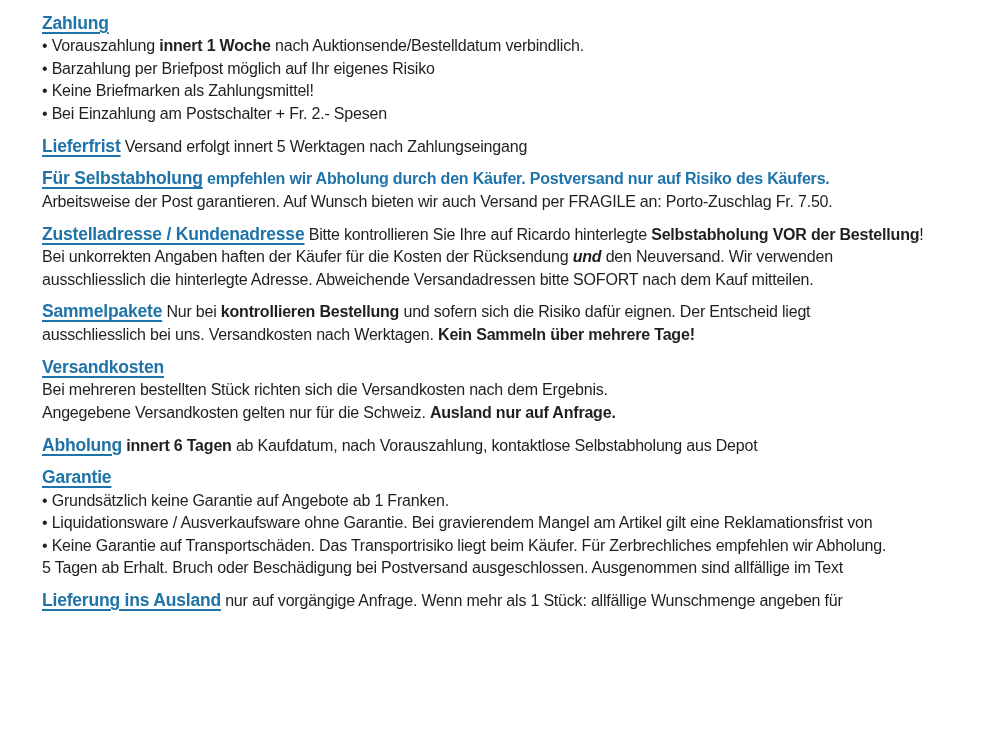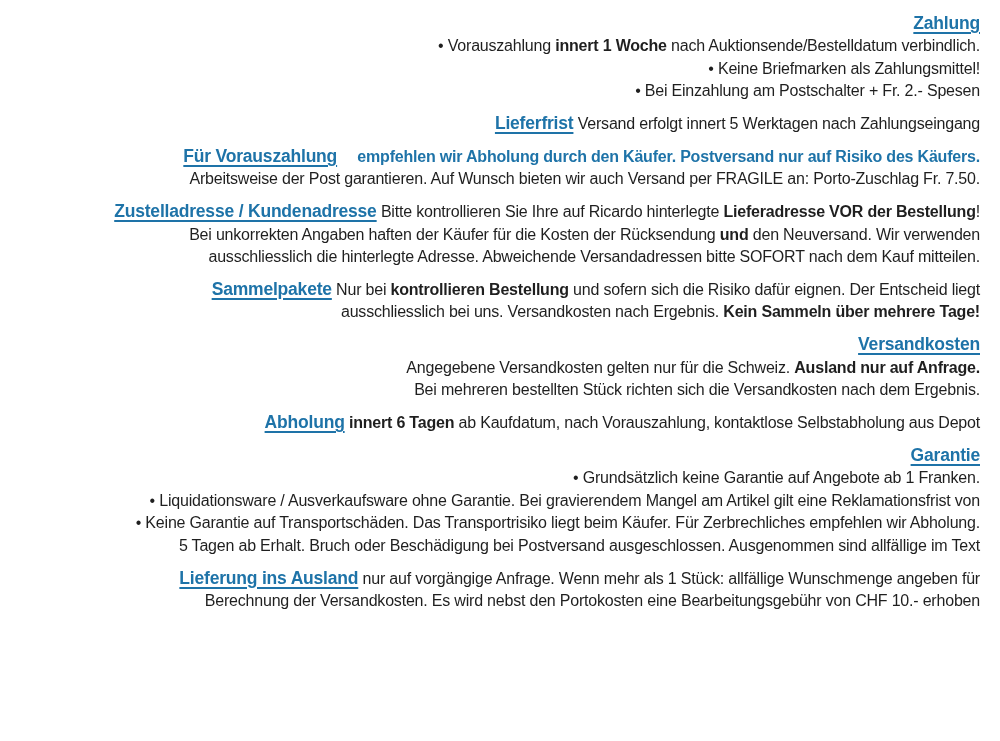--- a/index.html
+++ b/index.html
@@ -13,79 +13,77 @@
     height: 629px;
     box-sizing: border-box;
     padding: 12px 20px 0 42px;
     overflow: hidden;
     background: #ffffff;
     font-family: "Liberation Sans", "DejaVu Sans", sans-serif;
     font-size: 16px;
     letter-spacing: -0.2px;
     line-height: 22.4px;
     color: var(--text, #1f1f1f);
-    text-align: right;
   }
   .section { margin: 0 0 9.5px 0; }
   .line { white-space: nowrap; }
   .run { white-space: pre-wrap; }
   .heading {
     color: var(--accent, #1e73a8);
     font-weight: bold;
     font-size: 17.5px;
     text-decoration: underline;
     text-decoration-thickness: 1.5px;
     text-underline-offset: 3px;
   }
   .accent {
     color: var(--accent, #1e73a8);
     font-weight: bold;
-    margin-left: 16px;
   }
   .bold { font-weight: bold; }
-  .italic { }
+  .italic { font-style: italic; }
 </style>
 </head>
 <body>
 
 <div class="document" style="background: rgb(255, 255, 255);">
     <div class="section">
       <div class="line"><span class="run heading">Zahlung</span></div>
       <div class="line"><span class="run">• Vorauszahlung </span><span class="run bold">innert 1 Woche</span><span class="run"> nach Auktionsende/Bestelldatum verbindlich.</span></div>
+      <div class="line"><span class="run">• Barzahlung per Briefpost möglich auf Ihr eigenes Risiko</span></div>
       <div class="line"><span class="run">• Keine Briefmarken als Zahlungsmittel!</span></div>
       <div class="line"><span class="run">• Bei Einzahlung am Postschalter + Fr. 2.- Spesen</span></div>
     </div>
     <div class="section">
       <div class="line"><span class="run heading">Lieferfrist</span><span class="run"> Versand erfolgt innert 5 Werktagen nach Zahlungseingang</span></div>
     </div>
     <div class="section">
-      <div class="line"><span class="run heading">Für Vorauszahlung</span><span class="run accent"> empfehlen wir Abholung durch den Käufer. Postversand nur auf Risiko des Käufers.</span></div>
+      <div class="line"><span class="run heading">Für Selbstabholung</span><span class="run accent"> empfehlen wir Abholung durch den Käufer. Postversand nur auf Risiko des Käufers.</span></div>
       <div class="line"><span class="run">Arbeitsweise der Post garantieren. Auf Wunsch bieten wir auch Versand per FRAGILE an: Porto-Zuschlag Fr. 7.50.</span></div>
     </div>
     <div class="section">
-      <div class="line"><span class="run heading">Zustelladresse / Kundenadresse</span><span class="run"> Bitte kontrollieren Sie Ihre auf Ricardo hinterlegte </span><span class="run bold">Lieferadresse VOR der Bestellung</span><span class="run">!</span></div>
+      <div class="line"><span class="run heading">Zustelladresse / Kundenadresse</span><span class="run"> Bitte kontrollieren Sie Ihre auf Ricardo hinterlegte </span><span class="run bold">Selbstabholung VOR der Bestellung</span><span class="run">!</span></div>
       <div class="line"><span class="run">Bei unkorrekten Angaben haften der Käufer für die Kosten der Rücksendung </span><span class="run bold italic">und</span><span class="run"> den Neuversand. Wir verwenden</span></div>
       <div class="line"><span class="run">ausschliesslich die hinterlegte Adresse. Abweichende Versandadressen bitte SOFORT nach dem Kauf mitteilen.</span></div>
     </div>
     <div class="section">
       <div class="line"><span class="run heading">Sammelpakete</span><span class="run"> Nur bei </span><span class="run bold">kontrollieren Bestellung</span><span class="run"> und sofern sich die Risiko dafür eignen. Der Entscheid liegt</span></div>
-      <div class="line"><span class="run">ausschliesslich bei uns. Versandkosten nach Ergebnis. </span><span class="run bold">Kein Sammeln über mehrere Tage!</span></div>
+      <div class="line"><span class="run">ausschliesslich bei uns. Versandkosten nach Werktagen. </span><span class="run bold">Kein Sammeln über mehrere Tage!</span></div>
     </div>
     <div class="section">
       <div class="line"><span class="run heading">Versandkosten</span></div>
+      <div class="line"><span class="run">Bei mehreren bestellten Stück richten sich die Versandkosten nach dem Ergebnis.</span></div>
       <div class="line"><span class="run">Angegebene Versandkosten gelten nur für die Schweiz. </span><span class="run bold">Ausland nur auf Anfrage.</span></div>
-      <div class="line"><span class="run">Bei mehreren bestellten Stück richten sich die Versandkosten nach dem Ergebnis.</span></div>
     </div>
     <div class="section">
       <div class="line"><span class="run heading">Abholung</span><span class="run"> </span><span class="run bold">innert 6 Tagen</span><span class="run"> ab Kaufdatum, nach Vorauszahlung, kontaktlose Selbstabholung aus Depot</span></div>
     </div>
     <div class="section">
       <div class="line"><span class="run heading">Garantie</span></div>
       <div class="line"><span class="run">• Grundsätzlich keine Garantie auf Angebote ab 1 Franken.</span></div>
       <div class="line"><span class="run">• Liquidationsware / Ausverkaufsware ohne Garantie. Bei gravierendem Mangel am Artikel gilt eine Reklamationsfrist von</span></div>
       <div class="line"><span class="run">• Keine Garantie auf Transportschäden. Das Transportrisiko liegt beim Käufer. Für Zerbrechliches empfehlen wir Abholung.</span></div>
       <div class="line"><span class="run">5 Tagen ab Erhalt. Bruch oder Beschädigung bei Postversand ausgeschlossen. Ausgenommen sind allfällige im Text</span></div>
     </div>
     <div class="section">
       <div class="line"><span class="run heading">Lieferung ins Ausland</span><span class="run"> nur auf vorgängige Anfrage. Wenn mehr als 1 Stück: allfällige Wunschmenge angeben für</span></div>
-      <div class="line"><span class="run">Berechnung der Versandkosten. Es wird nebst den Portokosten eine Bearbeitungsgebühr von CHF 10.- erhoben</span></div>
     </div>
   </div>
 
 </body></html>

